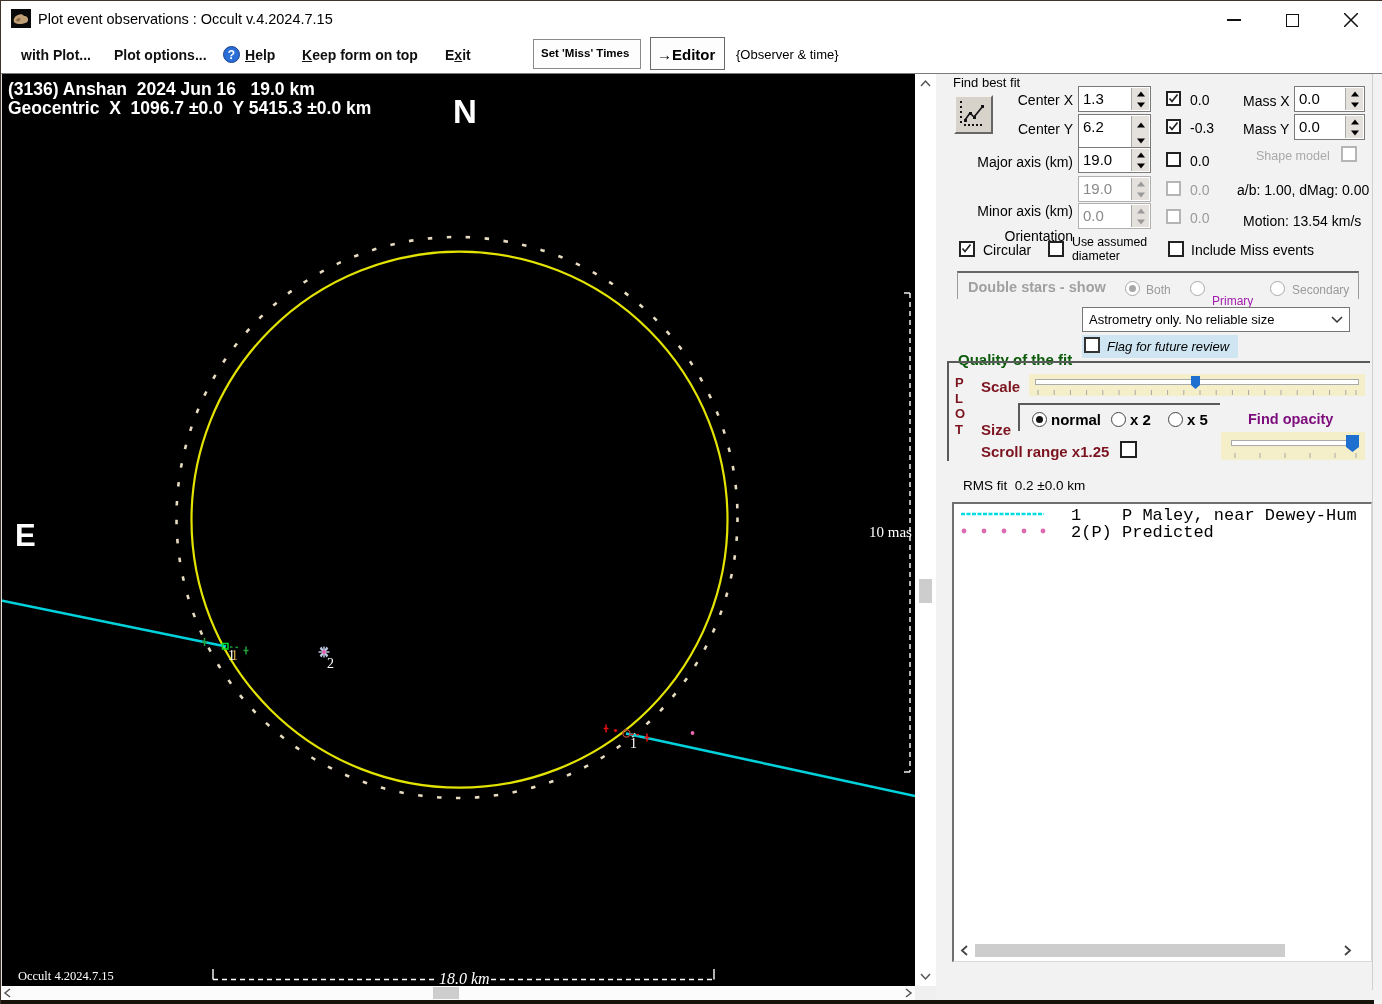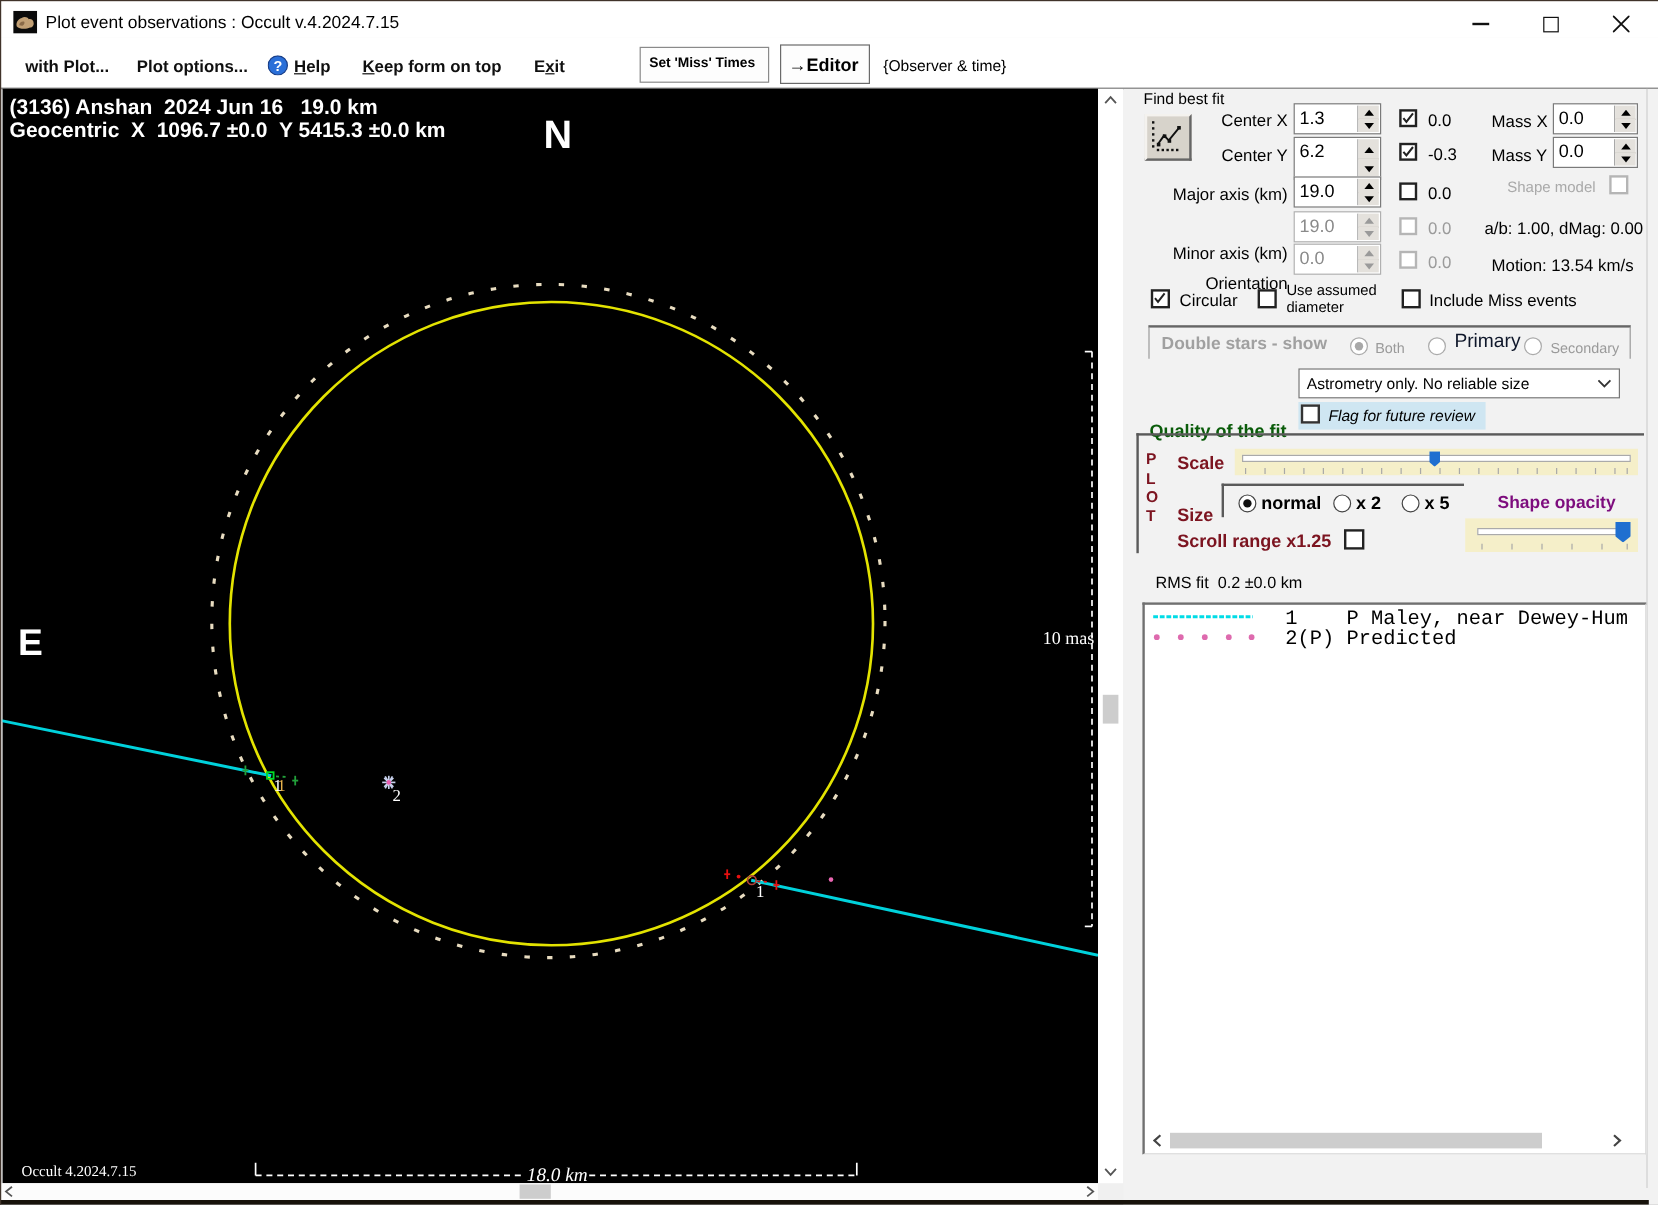--- a/index.html
+++ b/index.html
@@ -299,21 +299,21 @@
 <div class="abs cb" style="left:1168px;top:241px;width:16px;height:16px;"></div>
 <div class="abs lbl" style="left:1191px;top:242px;">Include Miss events</div>
 
 <div class="abs" style="left:957px;top:271px;width:402px;height:28px;border:1px solid #9a9a9a;border-top:2px solid #666;border-bottom:none;box-sizing:border-box;"></div>
 <div class="abs" style="left:968px;top:279px;font-size:14.5px;font-weight:bold;color:#a0a0a0;">Double stars - show</div>
 <div class="abs radio" style="left:1125px;top:281px;border-color:#aaa;">
     <span class="dot" style="background:#a8a8a8"></span>
   </div>
 <div class="abs" style="left:1146px;top:283px;font-size:12px;color:#9a9a9a;">Both</div>
 <div class="abs radio" style="left:1190px;top:281px;border-color:#aaa;"></div>
-<div class="abs" style="left:1212px;top:276px;font-size:16px;color:#0f172a;">Primary</div>
+<div class="abs" style="left:1212px;top:294px;font-size:12px;color:#a21caf;">Primary</div>
 <div class="abs radio" style="left:1270px;top:281px;border-color:#aaa;"></div>
 <div class="abs" style="left:1292px;top:283px;font-size:12px;color:#9a9a9a;">Secondary</div>
 
 <div class="abs" style="left:958px;top:311px;font-size:15px;font-weight:bold;color:#0a5c0a;margin-top:40px;">Quality of the fit</div>
 <div class="abs" style="left:1082px;top:307px;width:268px;height:25px;background:#fff;border:1px solid #767676;box-sizing:border-box;"></div>
 <div class="abs lbl" style="left:1089px;top:312px;font-size:13px;">Astrometry only. No reliable size</div>
 <svg class="abs" style="left:1331px;top:316px" width="12" height="8">
     <path d="M1 1 L6 6 L11 1" stroke="#333" stroke-width="1.5" fill="none"></path>
   </svg>
 <div class="abs" style="left:1082px;top:335px;width:156px;height:23px;background:#cfe6f2;"></div>
@@ -355,21 +355,21 @@
 <div class="abs" style="left:1018px;top:403px;width:202px;height:28px;border-top:2px solid #5a5a5a;border-left:2px solid #5a5a5a;box-sizing:border-box;"></div>
 <div class="abs" style="left:981px;top:411px;font-size:15px;font-weight:bold;color:#7c1420;margin-top:10px;">Size</div>
 <div class="abs radio" style="left:1032px;top:412px;border-color:#444;border-width:1.5px;">
     <span class="dot" style="left:2.5px;top:2.5px;background:#111"></span>
   </div>
 <div class="abs" style="left:1051px;top:411px;font-size:15px;font-weight:bold;">normal</div>
 <div class="abs radio" style="left:1111px;top:412px;border-color:#444;border-width:1.5px;"></div>
 <div class="abs" style="left:1130px;top:411px;font-size:15px;font-weight:bold;">x 2</div>
 <div class="abs radio" style="left:1168px;top:412px;border-color:#444;border-width:1.5px;"></div>
 <div class="abs" style="left:1187px;top:411px;font-size:15px;font-weight:bold;">x 5</div>
-<div class="abs" style="left:1248px;top:411px;font-size:14.5px;font-weight:bold;color:#7d0c7d;">Shape opacity</div>
+<div class="abs" style="left:1248px;top:411px;font-size:14.5px;font-weight:bold;color:#7d0c7d;">Find opacity</div>
 <div class="abs slider-bg" style="left:1221px;top:432px;width:144px;height:28px;"></div>
 <div class="abs groove" style="left:1231px;top:440px;width:126px;height:6px;"></div>
 <div class="abs thumb" style="left:1346px;top:435px;width:13px;height:17px;"></div>
 <svg class="abs" style="left:1221px;top:453px" width="144" height="6">
   <g stroke="#a8a8a8" stroke-width="1">
     <line x1="14" y1="0" x2="14" y2="5"></line>
       <line x1="39" y1="0" x2="39" y2="5"></line>
       <line x1="64" y1="0" x2="64" y2="5"></line>
       <line x1="89" y1="0" x2="89" y2="5"></line>
       <line x1="114" y1="0" x2="114" y2="5"></line>

